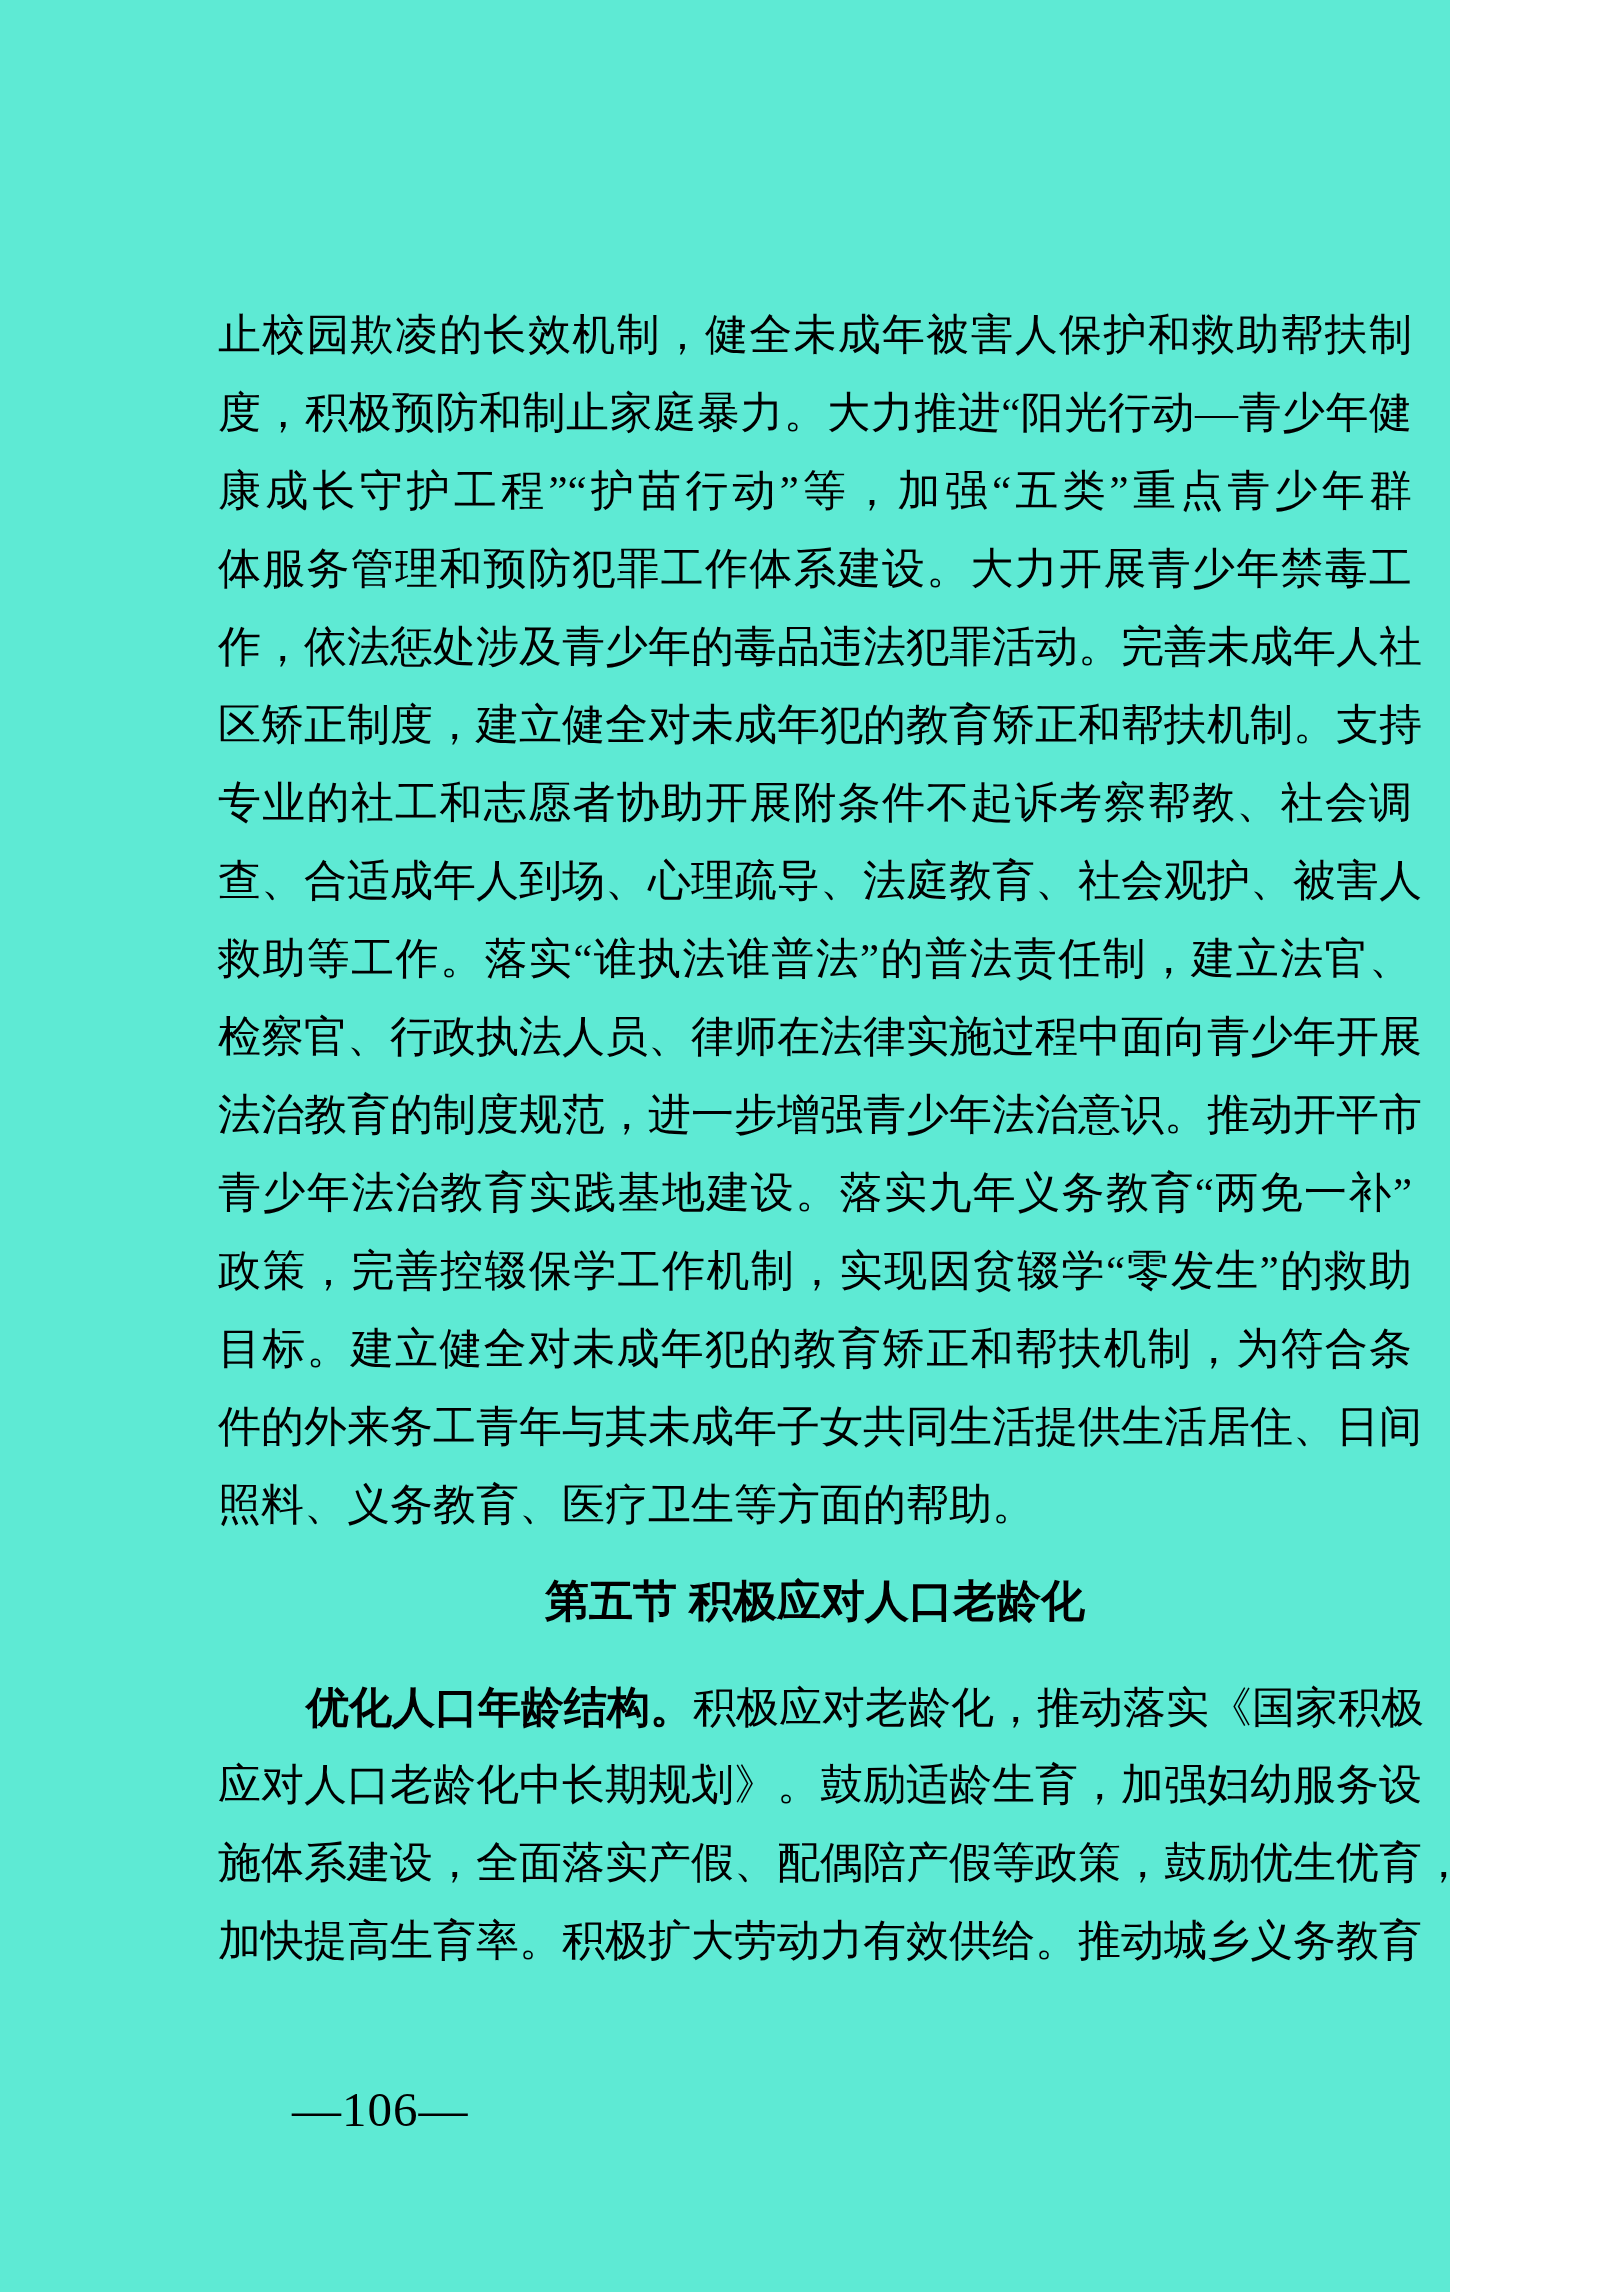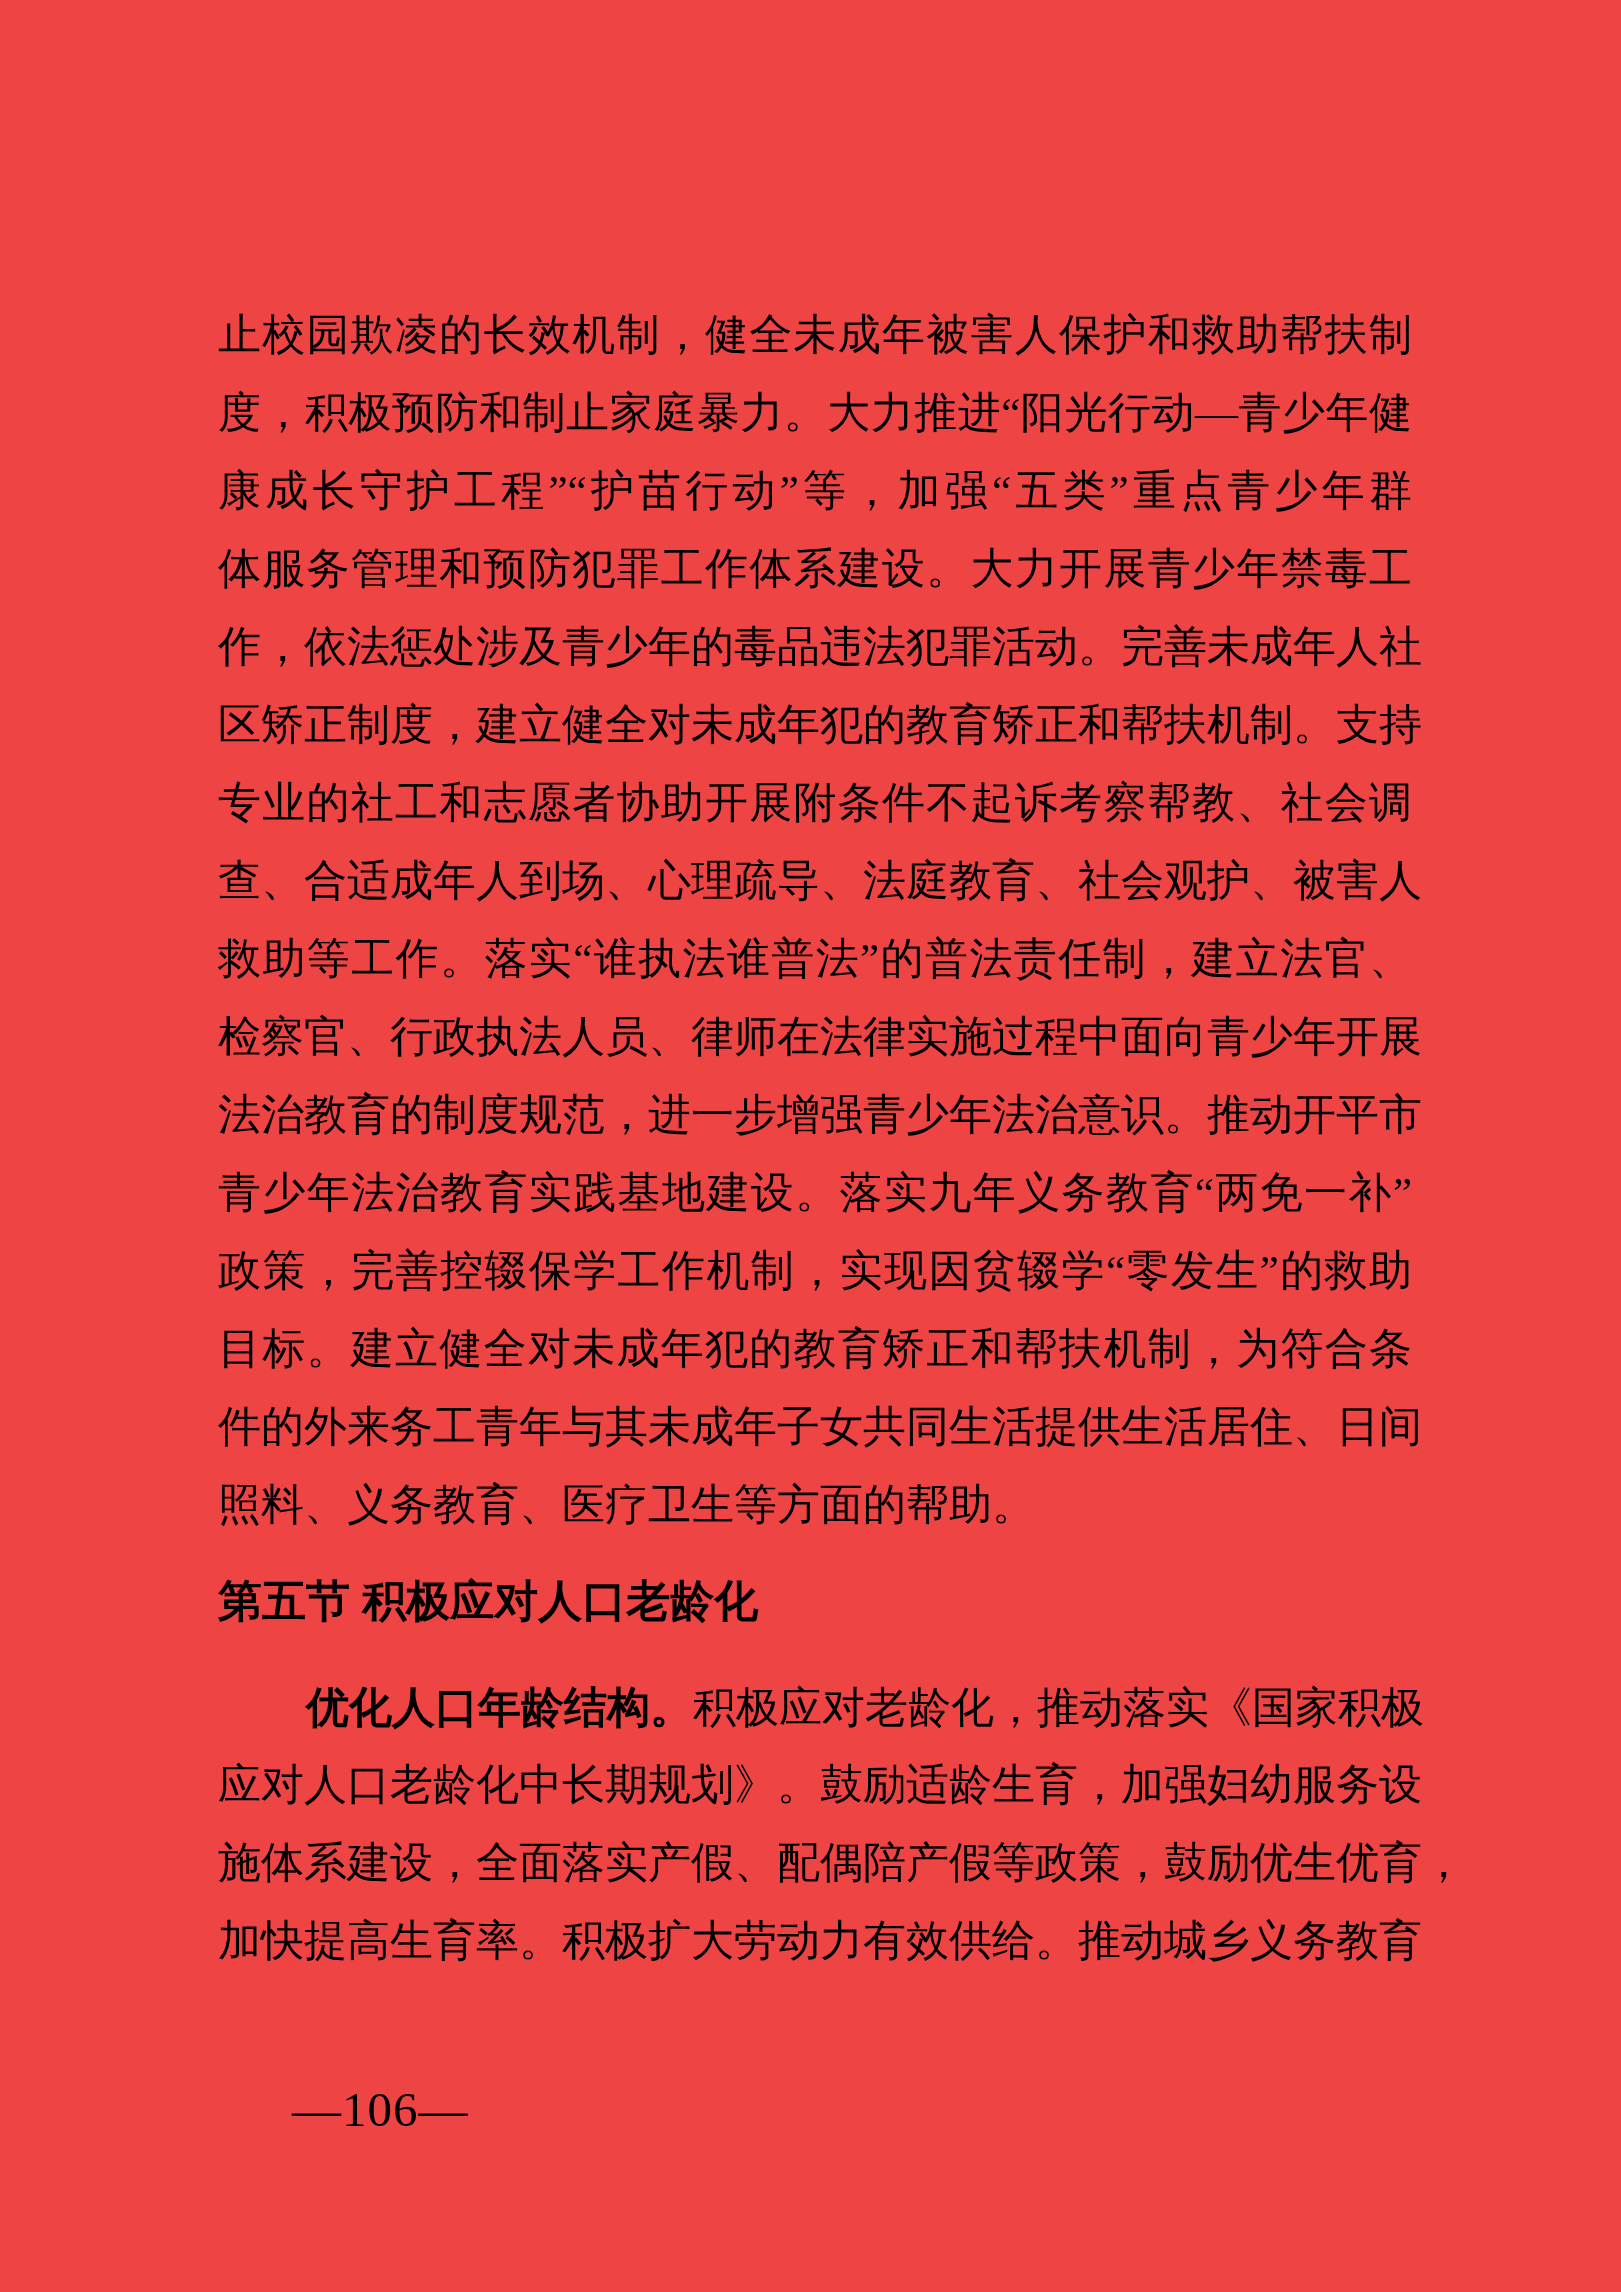--- a/index.html
+++ b/index.html
@@ -2,23 +2,23 @@
 <html><head>
 <meta charset="utf-8">
 <style>
   html, body {
     margin: 0;
     padding: 0;
     background: #ffffff;
   }
   .page {
     position: relative;
-    width: 1621px;
+    width: 1450px;
     height: 2293px;
-    background: #ef4444;
+    background: #5eead4;
     color: #000000;
     font-family: "Liberation Serif", "DejaVu Serif", serif;
     overflow: hidden;
   }
   .content {
     position: absolute;
     left: 218px;
     top: 296px;
     width: 1194px;
   }
@@ -39,20 +39,21 @@
   .body-text b {
     font-family: "Liberation Sans", "DejaVu Sans", sans-serif;
     font-weight: 700;
   }
   .section-heading {
     margin: 17.6px 0 28px 0;
     height: 78px;
     line-height: 78px;
     font-size: 44px;
     font-weight: 700;
+    text-align: center;
     font-family: "Liberation Sans", "DejaVu Sans", sans-serif;
     color: #000000;
   }
   .page-number {
     position: absolute;
     left: 292px;
     top: 2082px;
     font-size: 49px;
     line-height: 55px;
     letter-spacing: 1px;

